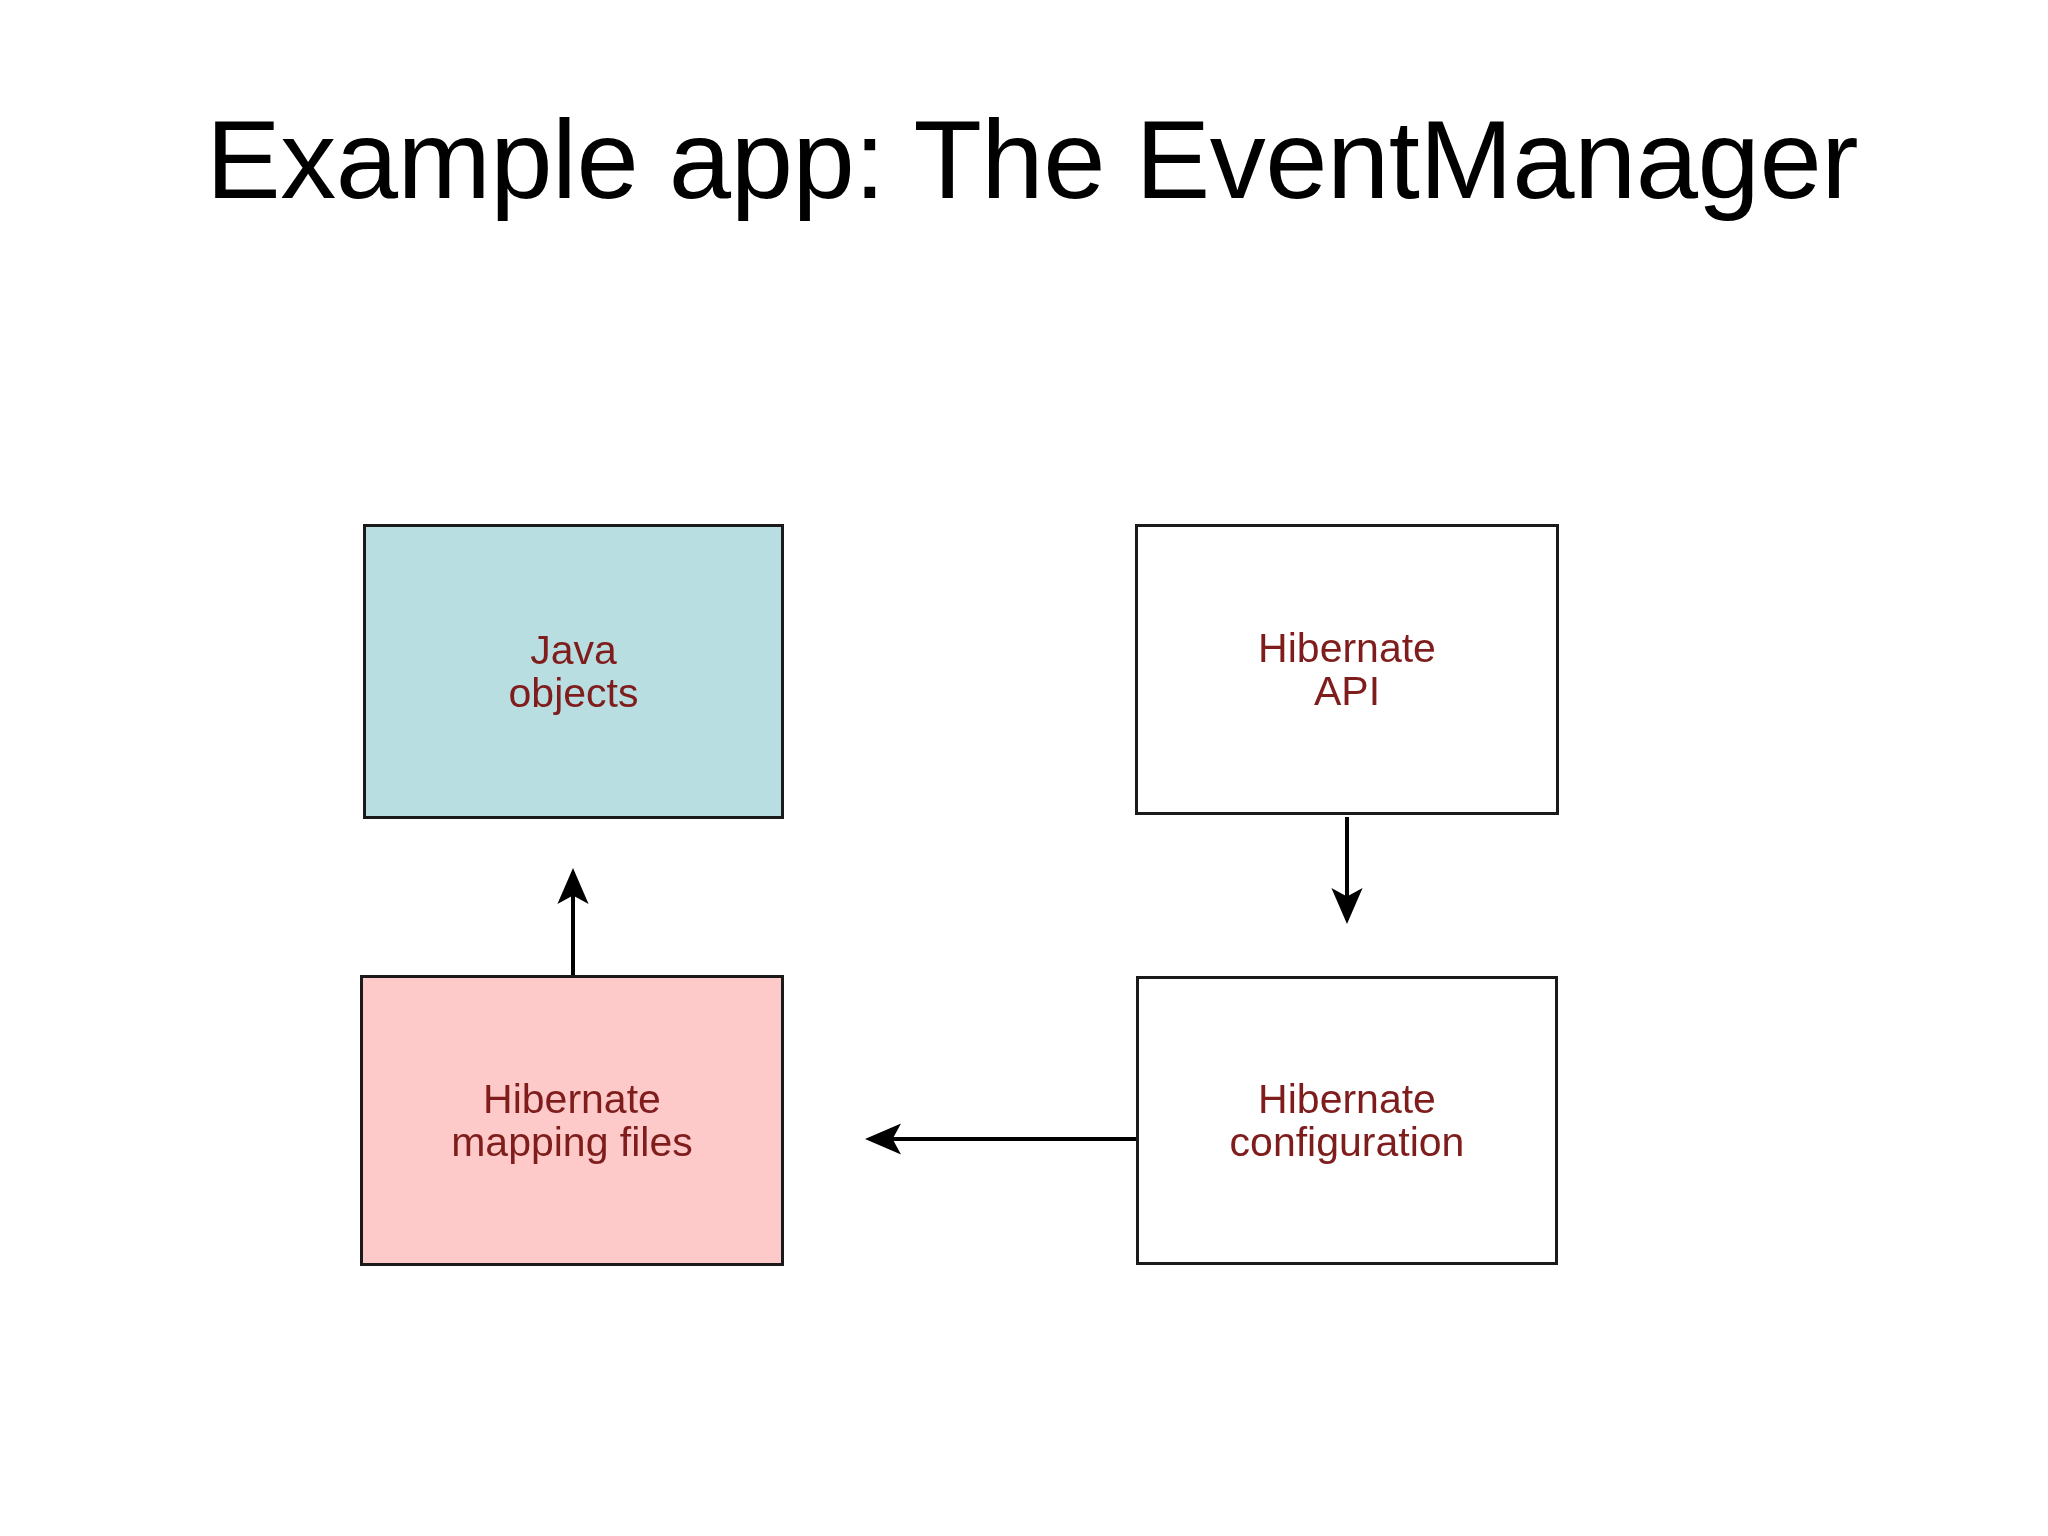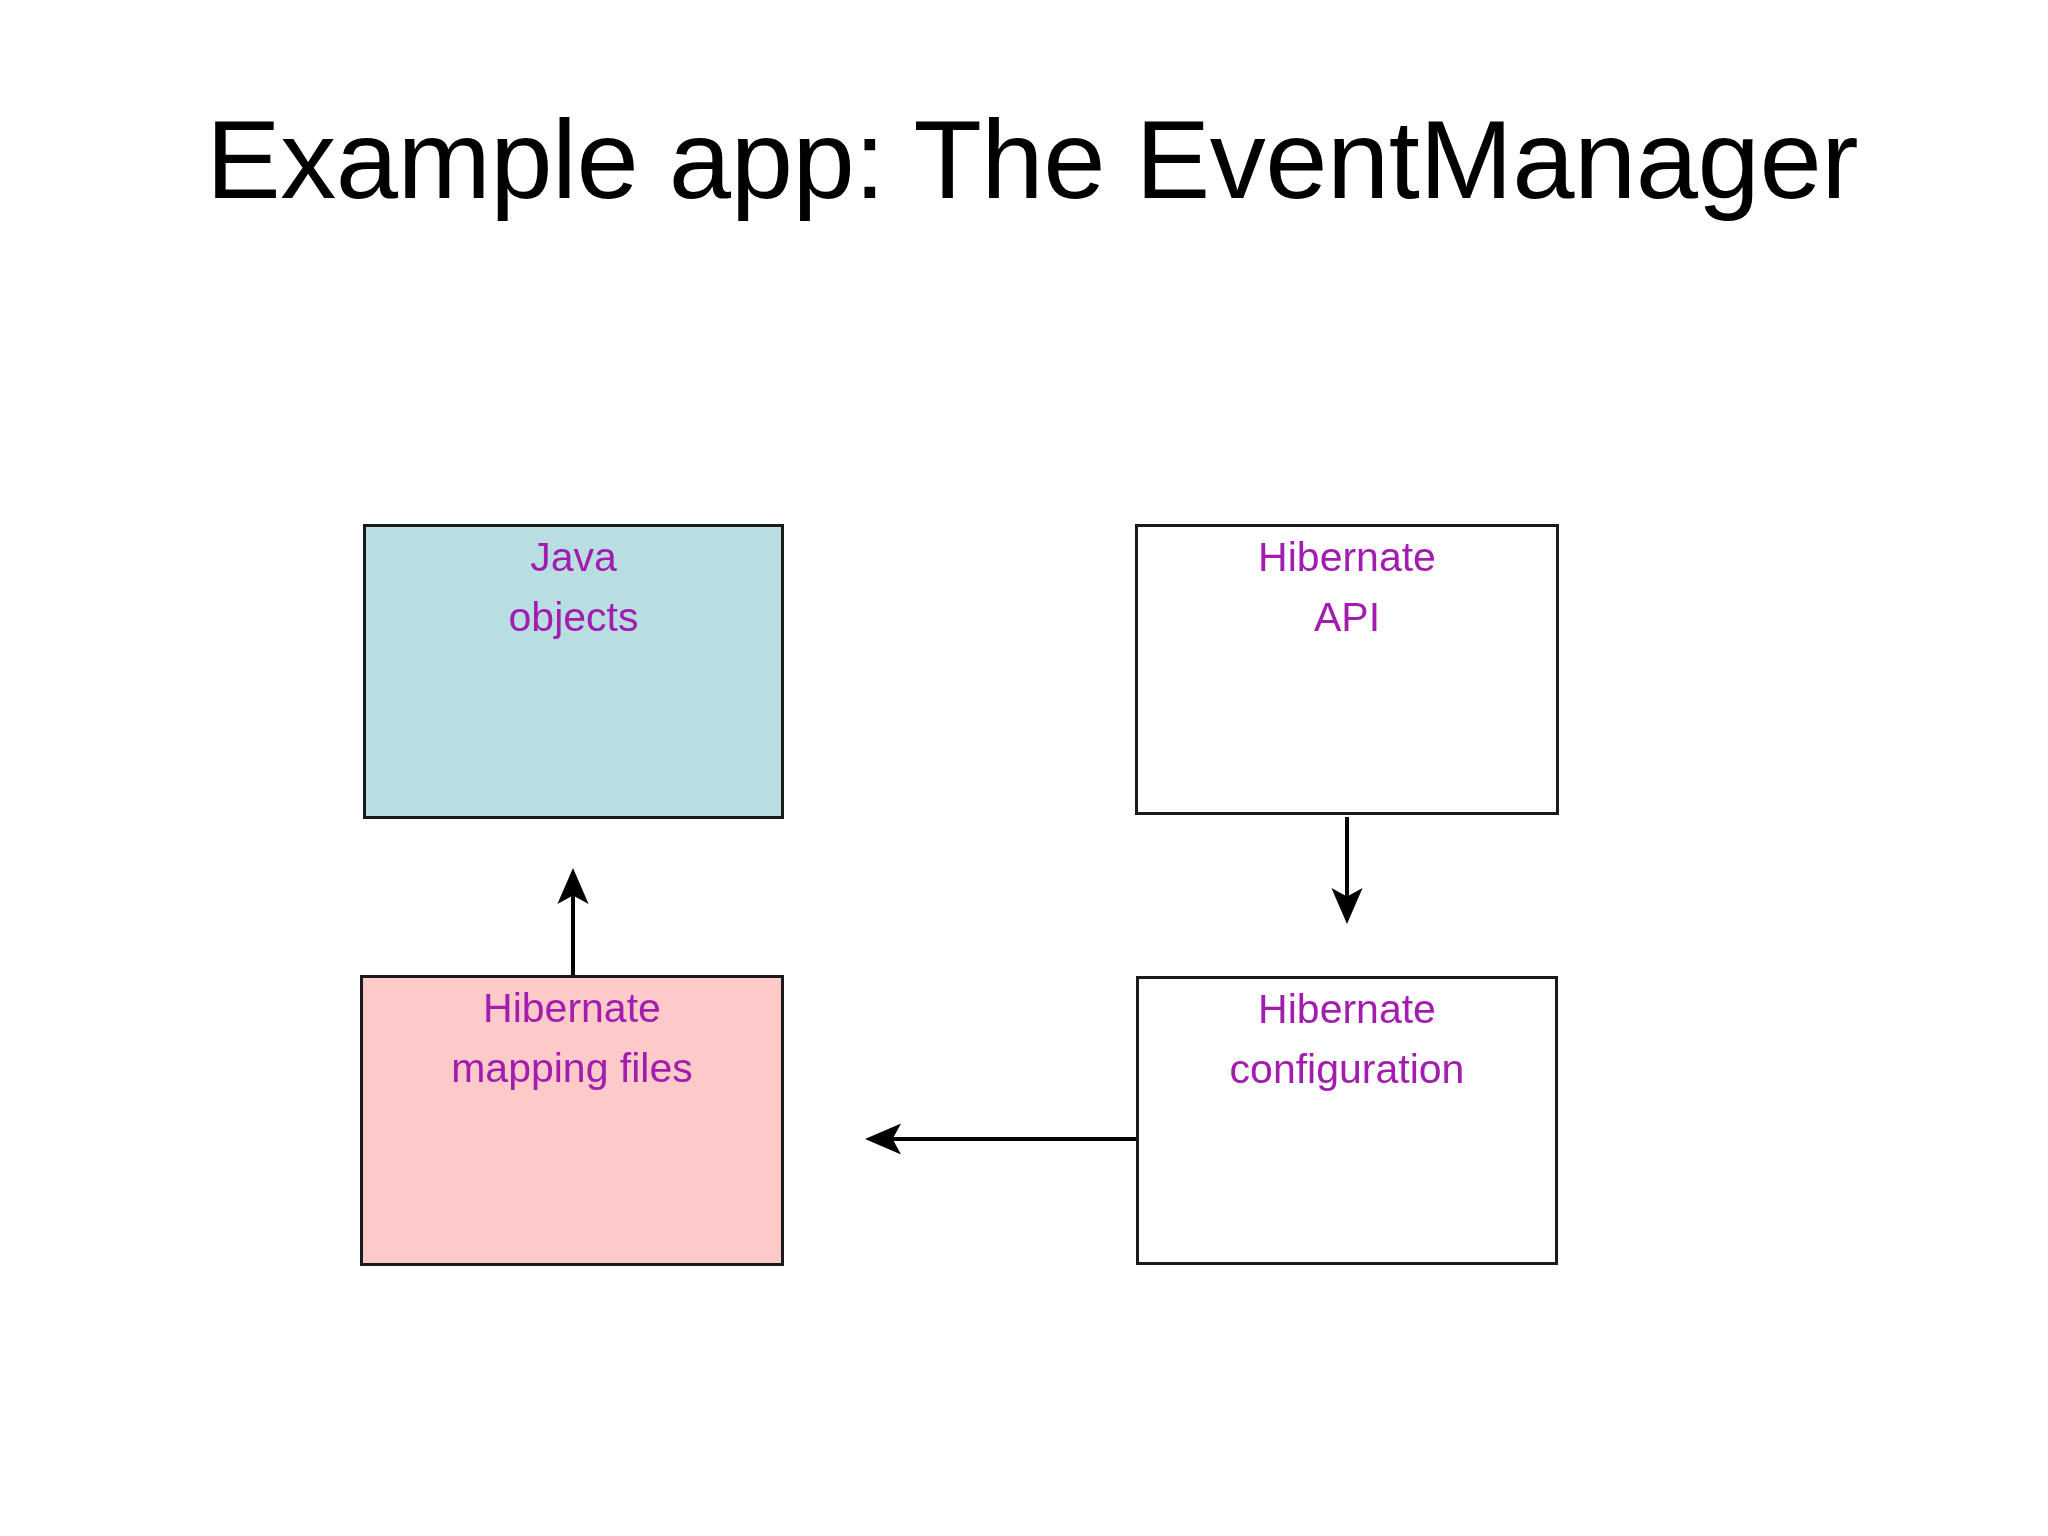--- a/index.html
+++ b/index.html
@@ -48,27 +48,27 @@
     top: 0;
     width: 2048px;
     height: 1536px;
   }
 
   .node {
     position: absolute;
     box-sizing: border-box;
     border: 3px solid #1a1a1a;
     display: flex;
-    align-items: flex-start;
+    align-items: center;
     justify-content: center;
     text-align: center;
     font-size: 41px;
-    line-height: 60px;
+    line-height: 43px;
     font-weight: 400;
-    color: #a21caf;
+    color: #7f1d1d;
     background: #ffffff;
   }
   .node .node-label {
     display: block;
     white-space: pre-line;
   }
 
   #node-java-objects {
     left: 363px;
     top: 524px;

